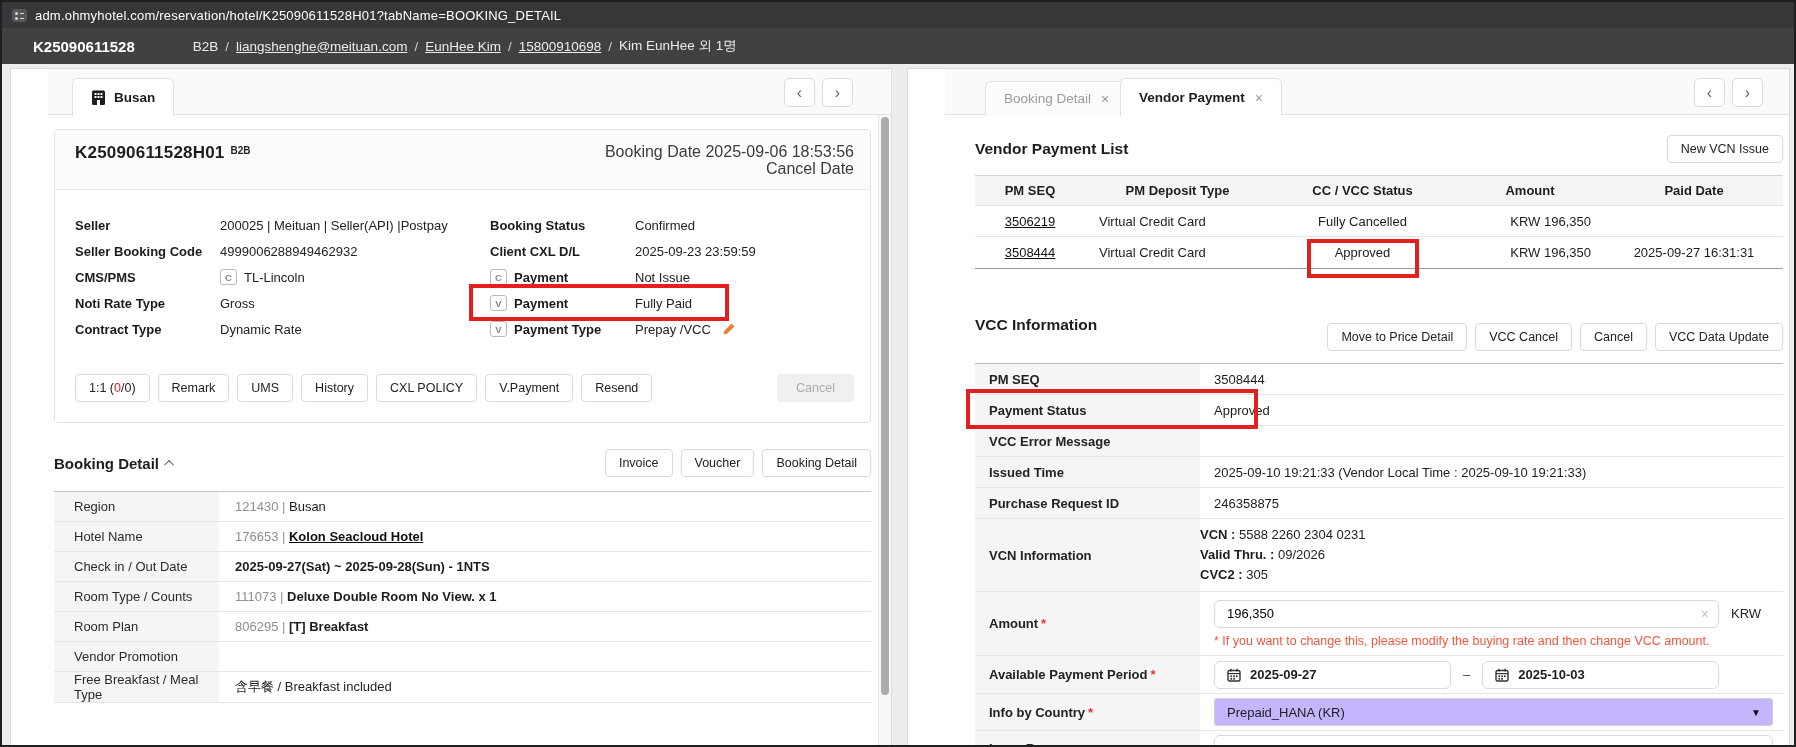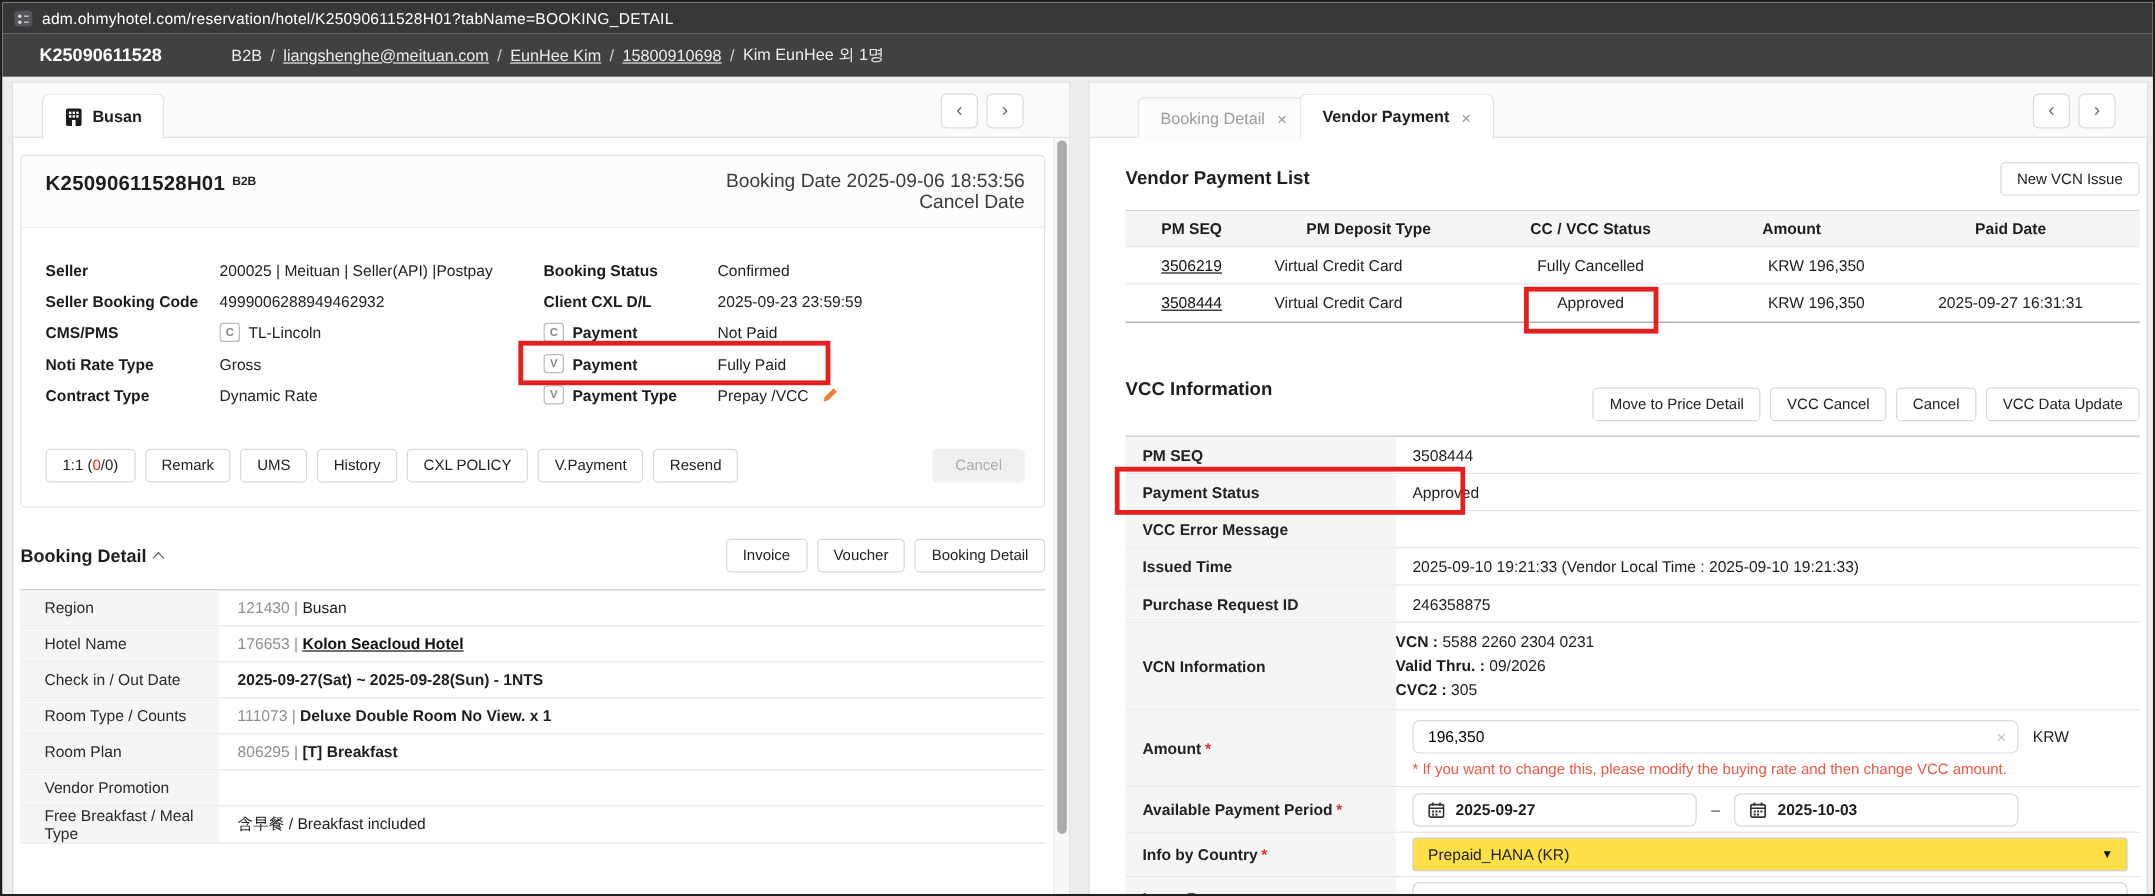--- a/index.html
+++ b/index.html
@@ -16,21 +16,21 @@
 
   
   .topbar { height:36px; background:#414141; display:flex; align-items:center; padding:0 31px; color:#f2f2f2; }
   .topbar .code { font-weight:700; font-size:15px; color:#fff; }
   .crumbs { margin-left:58px; font-size:13.5px; display:flex; align-items:center; gap:7px; color:#ececec; }
   .crumbs a { color:#ececec; text-decoration:underline; cursor:pointer; }
   .crumbs .sep { color:#cfcfcf; }
 
   
   .main { position:absolute; top:62px; left:0; right:0; bottom:0; background:#ededed; }
-  .panel { position:absolute; top:4px; bottom:0; background:#fff; border:1px solid #dcdcdc; border-bottom:none; }
+  .panel { position:absolute; top:4px; bottom:0; background:#fff; border:1px solid #dcdcdc; border-bottom:none;padding-left:37px; }
   .panel.left  { left:8px;   width:882px; }
   .panel.right { left:905px; width:883px; }
 
   .tabstrip { position:relative; height:46px; background:#fafafa; border-bottom:1px solid #e2e2e2; }
   .tab { position:absolute; top:9px; height:38px; background:#fff; border:1px solid #e2e2e2; border-bottom:none; border-radius:6px 6px 0 0; display:flex; align-items:center; gap:8px; padding:0 18px; font-size:13.5px; font-weight:600; cursor:pointer; z-index:2; }
   .tab .x { color:#9a9a9a; font-size:14px; font-weight:400; margin-left:2px; }
   .tab.inactive { top:12px; height:34px; background:#fcfcfc; color:#9b9b9b; font-weight:400; z-index:1; }
   .navbtns { position:absolute; top:9px; display:flex; gap:7px; }
   .navbtn { width:31px; height:29px; background:#fff; border:1px solid #dcdcdc; border-radius:5px; display:flex; align-items:center; justify-content:center; color:#666; font-size:16px; cursor:pointer; }
 
@@ -108,21 +108,21 @@
   .inputbox { position:relative; flex:none; width:505px; height:28px; border:1px solid #d9d9d9; border-radius:6px; background:#fff; display:flex; align-items:center; }
   .inputbox input { border:none; outline:none; width:100%; height:100%; padding:0 26px 0 12px; font-size:13px; font-family:inherit; background:transparent; border-radius:6px; }
   .clear-x { position:absolute; right:9px; color:#c2c2c2; font-size:14px; cursor:pointer; }
   .cur { font-size:13px; color:#222; }
   .amount-note { margin-top:6px; font-size:12.5px; color:#f15642; }
 
   .period-line { display:flex; align-items:center; gap:12px; }
   .datebox { width:237px; height:28px; border:1px solid #d9d9d9; border-radius:6px; display:flex; align-items:center; gap:9px; padding:0 12px; font-weight:700; font-size:13px; cursor:pointer; background:#fff; }
   .dash { color:#444; }
 
-  .selectbox { position:relative; width:100%; height:28px; border:1px solid #cfcfcf; border-radius:3px; display:flex; align-items:center; padding:0 12px; font-size:13px; cursor:pointer; background:#fde047; }
+  .selectbox { position:relative; width:100%; height:28px; border:1px solid #cfcfcf; border-radius:3px; display:flex; align-items:center; padding:0 12px; font-size:13px; cursor:pointer; background:#c4b5fd; }
   .selectbox .arrow { position:absolute; right:11px; font-size:10px; color:#111; }
   .reasonbox { width:100%; height:27px; border:1px solid #d9d9d9; border-radius:6px; background:#fff; }
   .reasonbox input { border:none; outline:none; width:100%; height:100%; padding:0 10px; font-family:inherit; font-size:13px; background:transparent; border-radius:6px; }
 </style>
 </head>
 <body>
 
 <div class="window">
 
   <div class="urlbar">
@@ -228,21 +228,21 @@
               <span class="f-value">
                   <span>2025-09-23 23:59:59</span>
                 </span>
             </div>
             <div class="f-row">
               <span class="f-label">
                   <span class="tagbox">C</span>
                   <span>Payment</span>
                 </span>
               <span class="f-value">
-                  <span>Not Paid</span>
+                  <span>Not Issue</span>
                 </span>
             </div>
             <div class="f-row">
               <div class="hl-box hl-payment"></div>
               <span class="f-label">
                   <span class="tagbox">V</span>
                   <span>Payment</span>
                 </span>
               <span class="f-value">
                   <span>Fully Paid</span>

